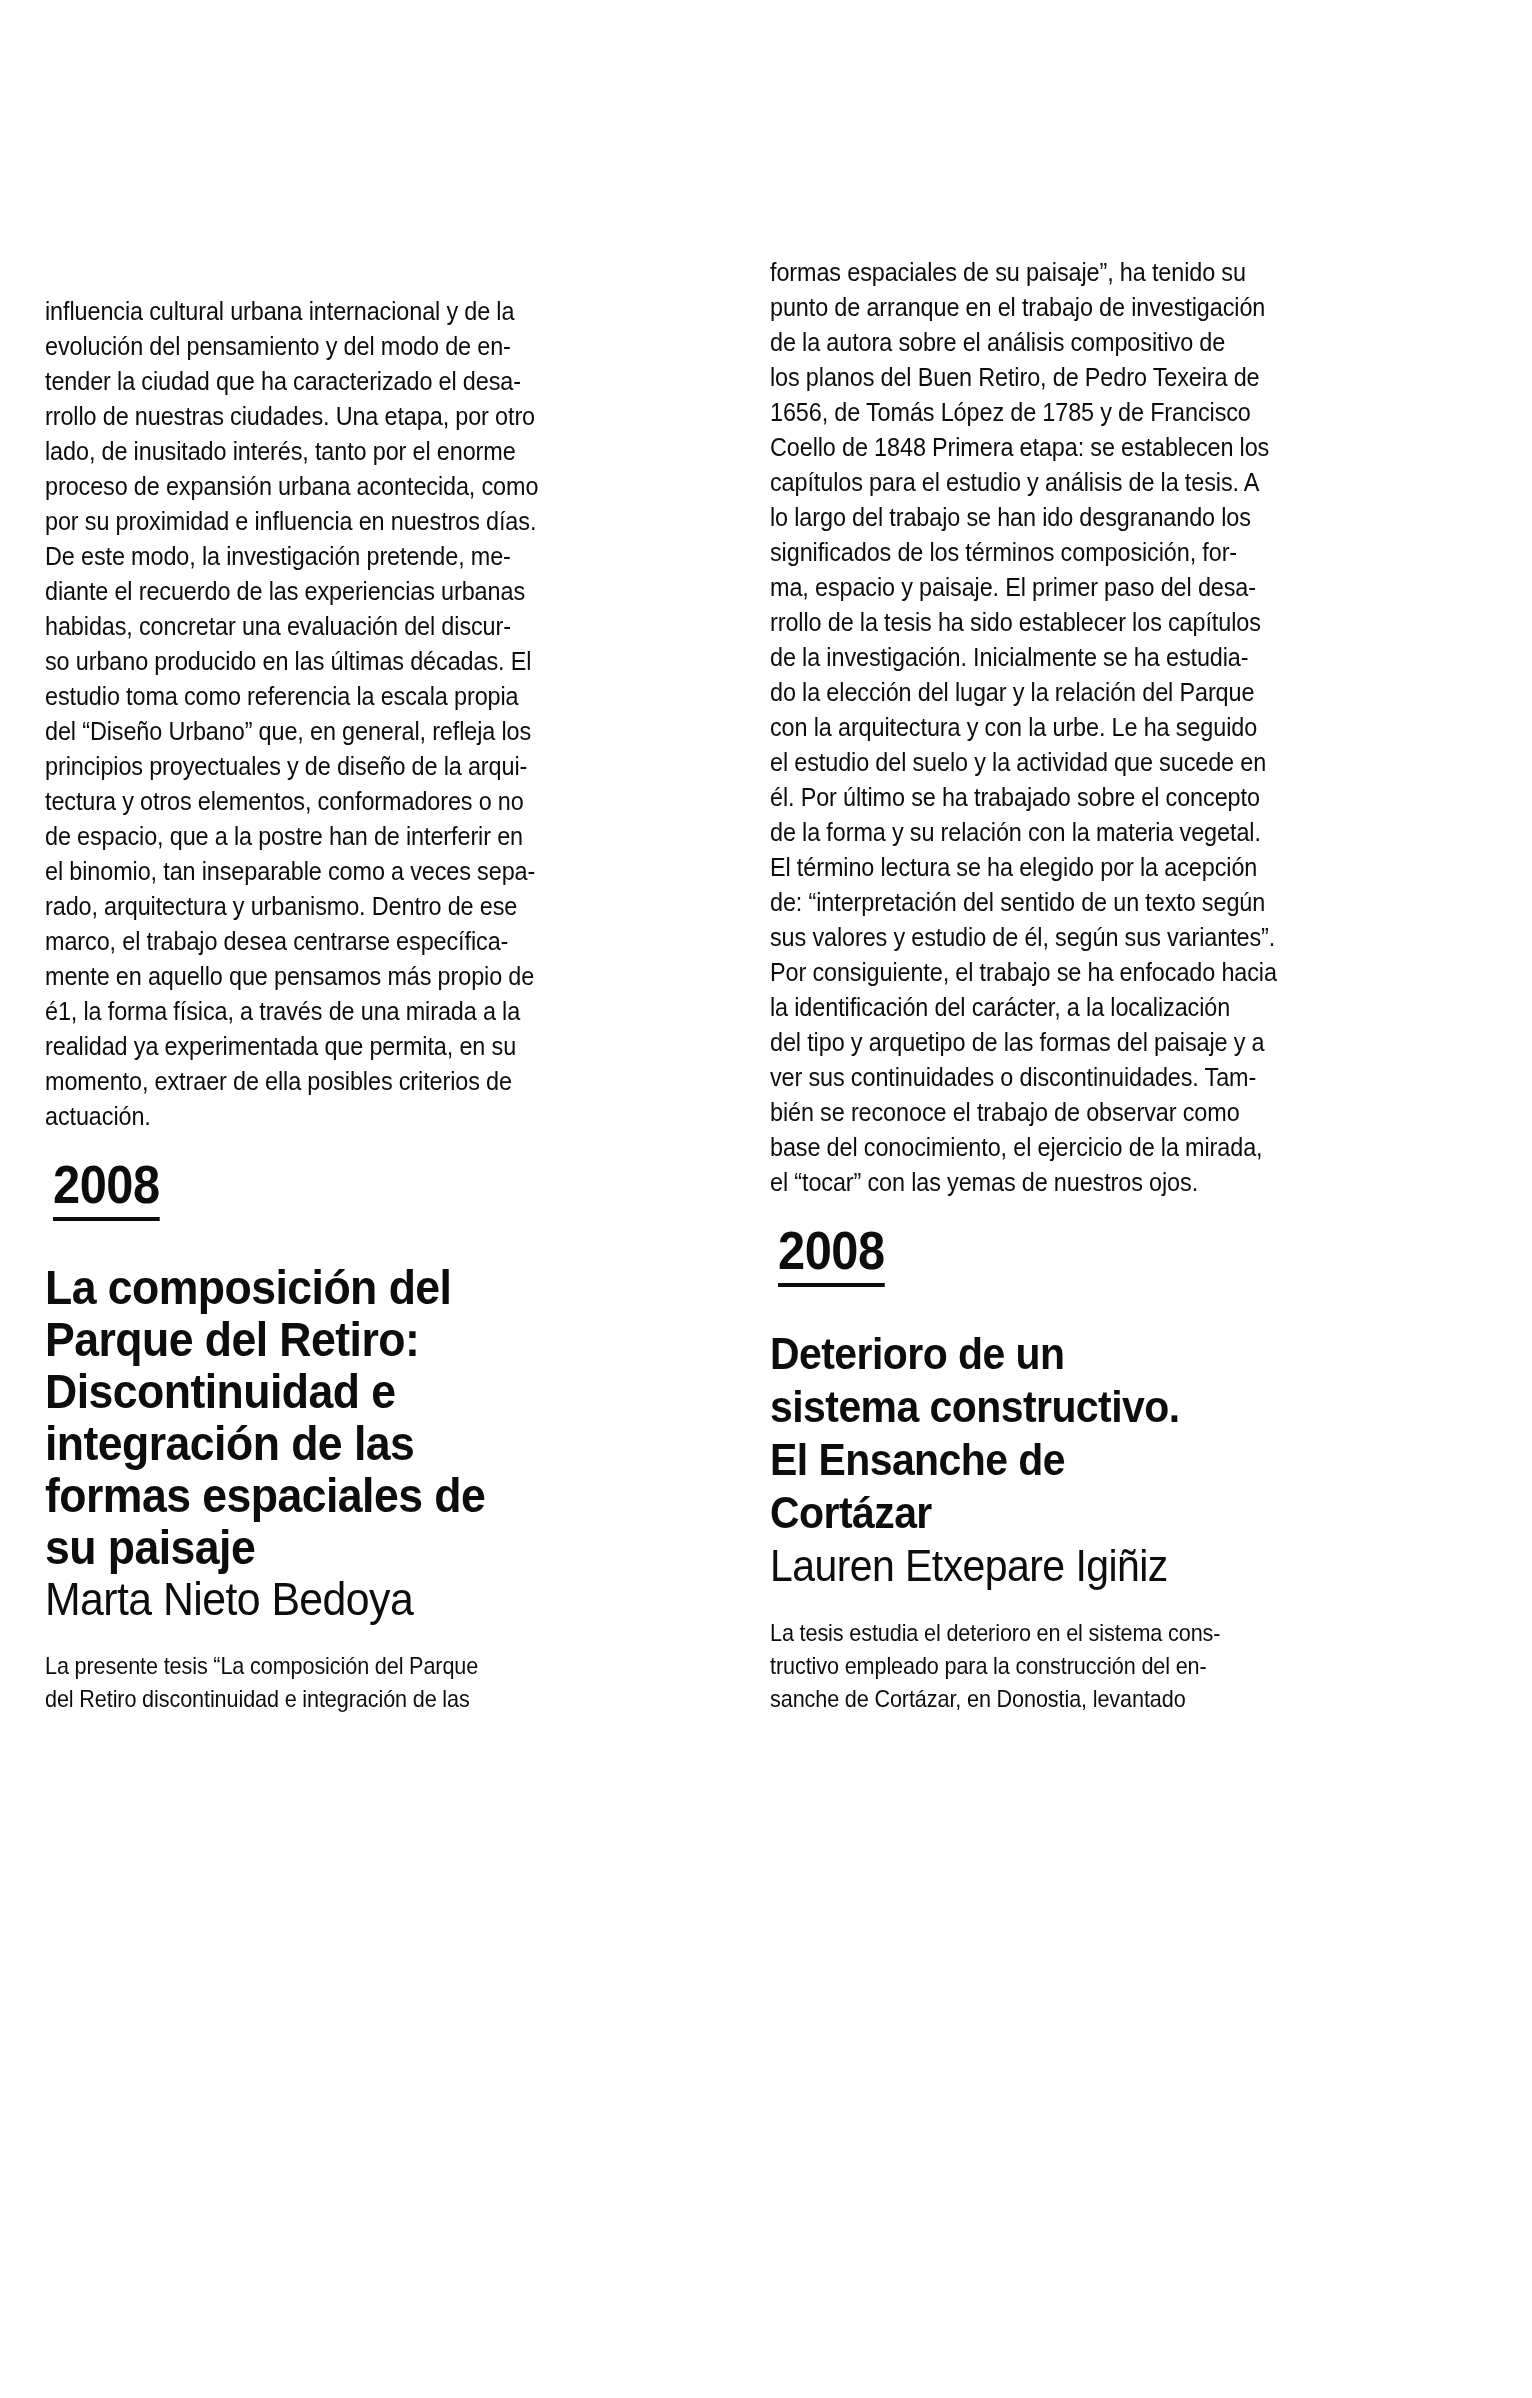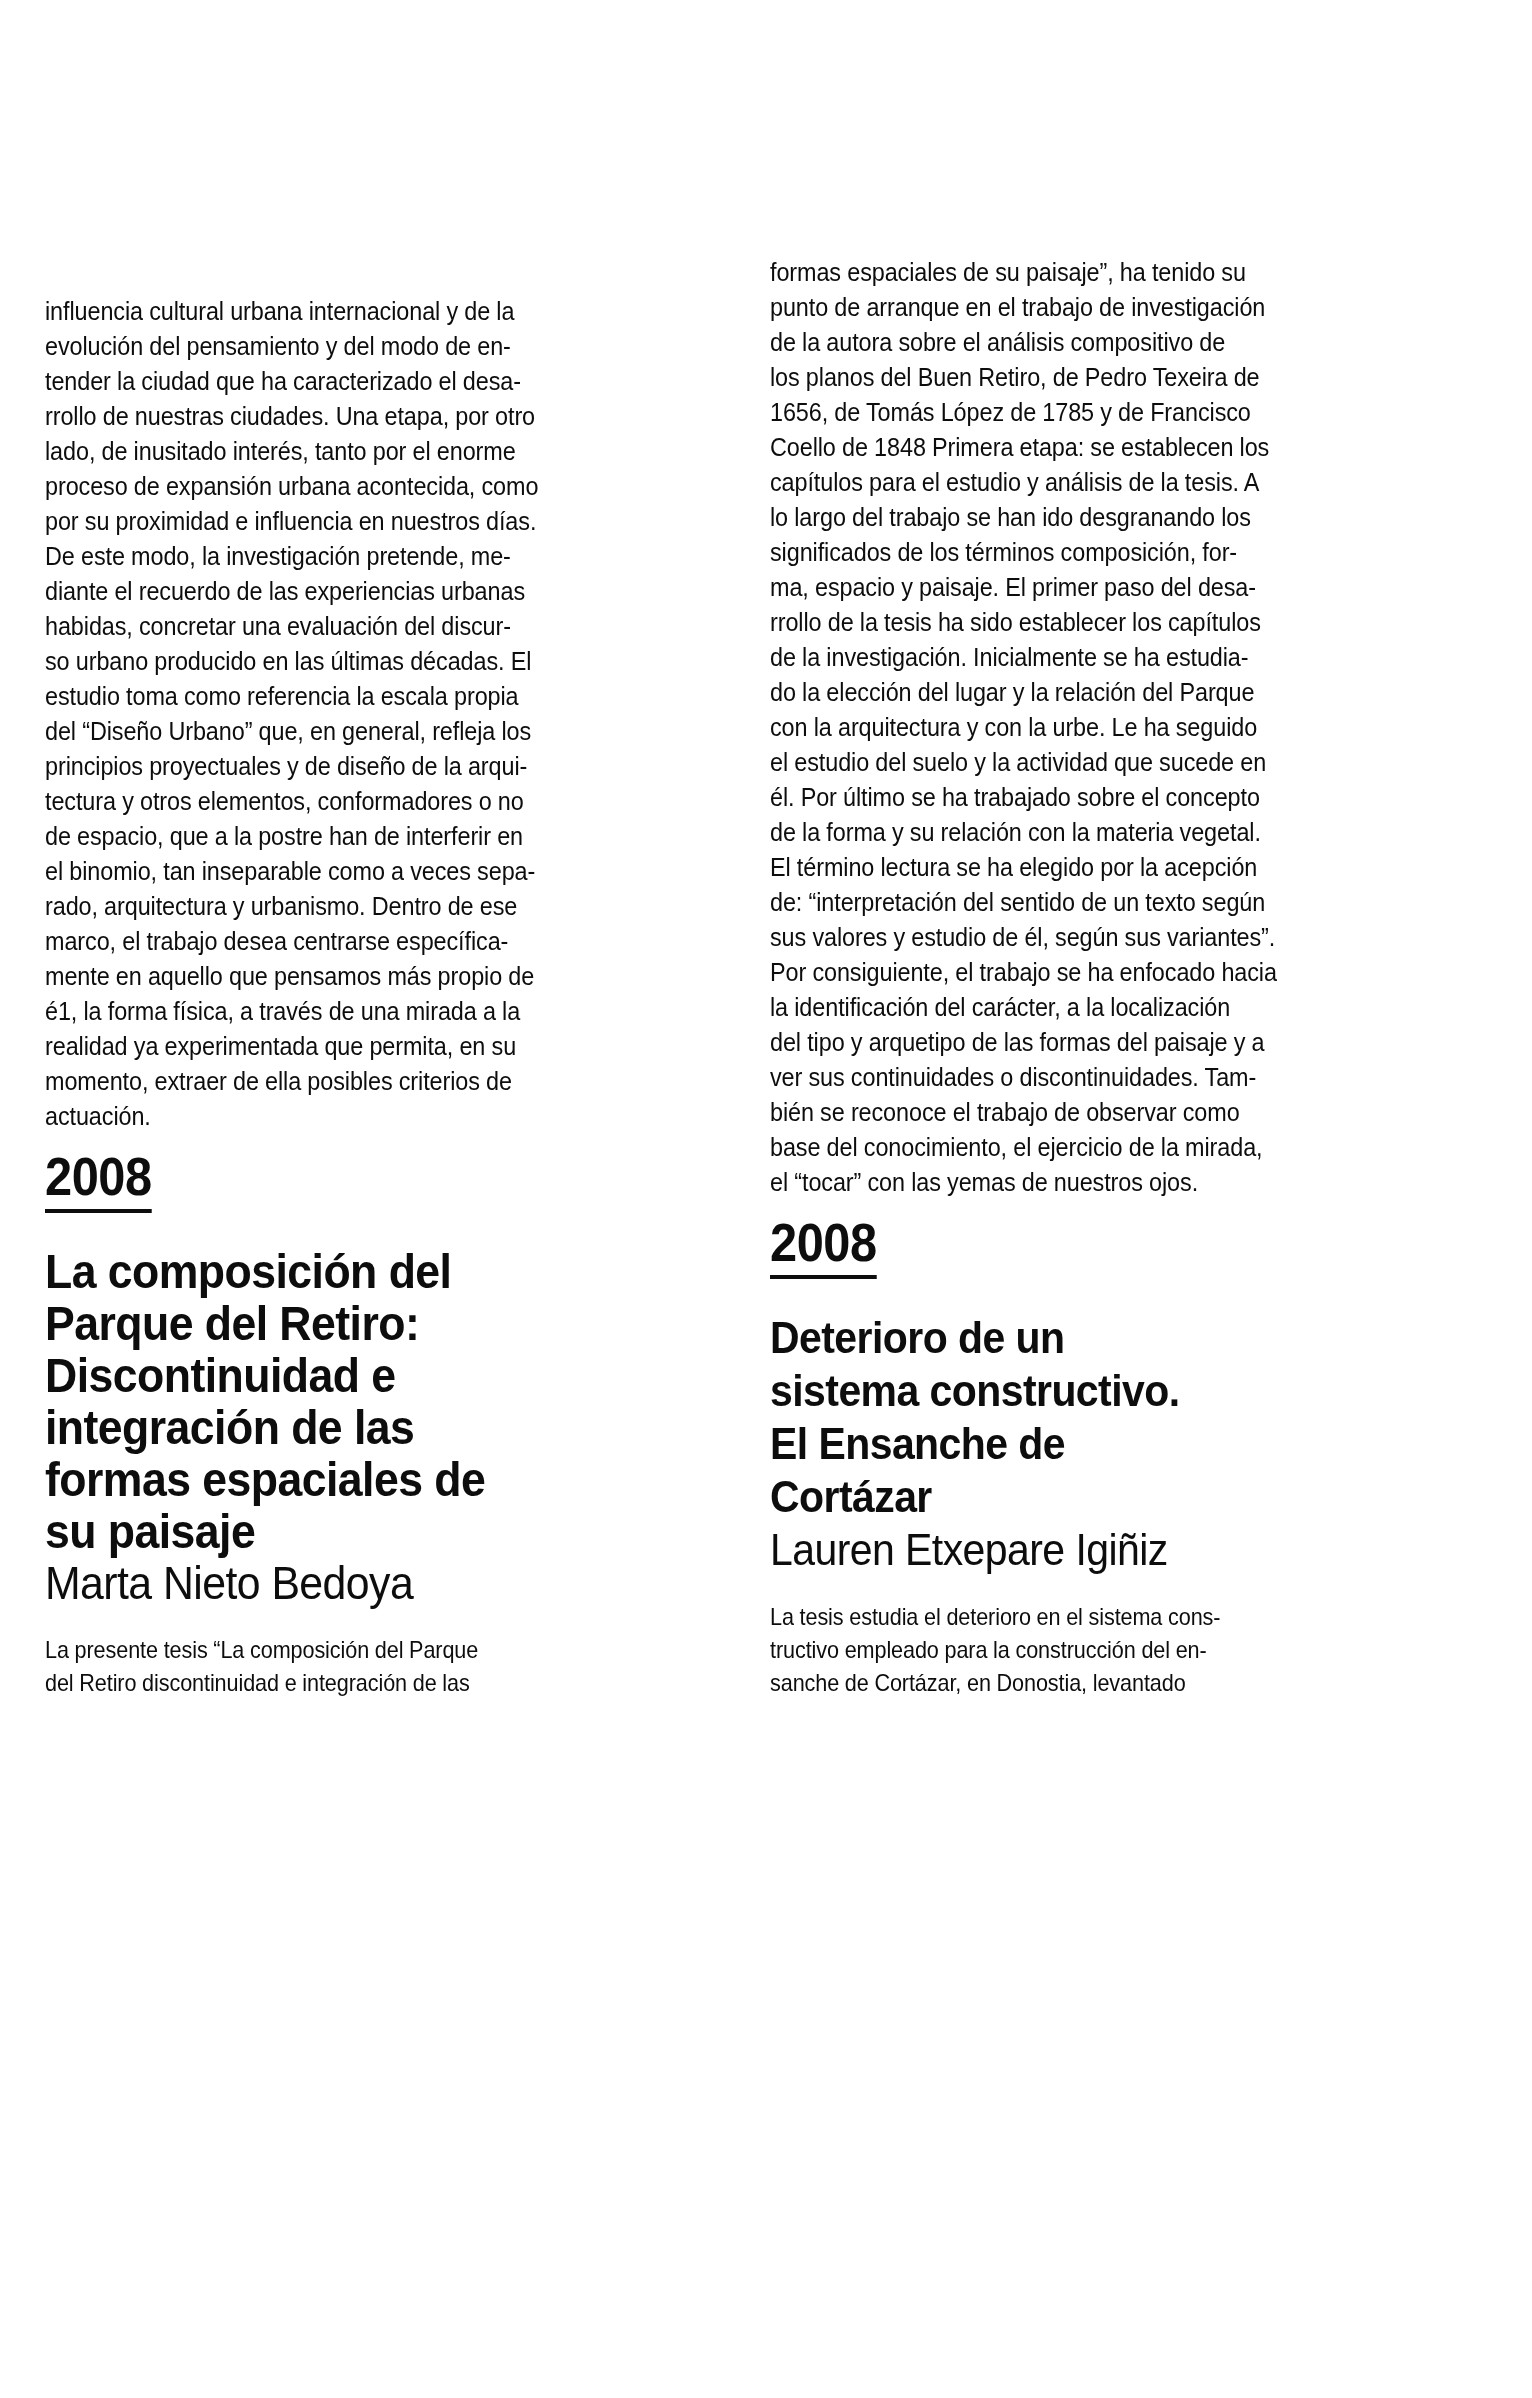--- a/index.html
+++ b/index.html
@@ -65,21 +65,21 @@
     line-height: 60px;
     font-weight: 700;
     letter-spacing: -0.5px;
     display: inline-block;
     padding-bottom: 1.9px;
     border-bottom: 4.7px solid #0d0d0d;
     transform: scaleX(0.92);
     transform-origin: left bottom;
     margin: 0;
   }
-  .year-wrap { margin: 0; padding: 0; }
+  .year-wrap { margin: 8px; padding: 0; }
 
   
   .thesis-title {
     font-size: 49px;
     line-height: 52px;
     font-weight: 700;
     letter-spacing: -0.6px;
     transform: scaleX(0.91);
     transform-origin: left top;
     width: 109.9%;

